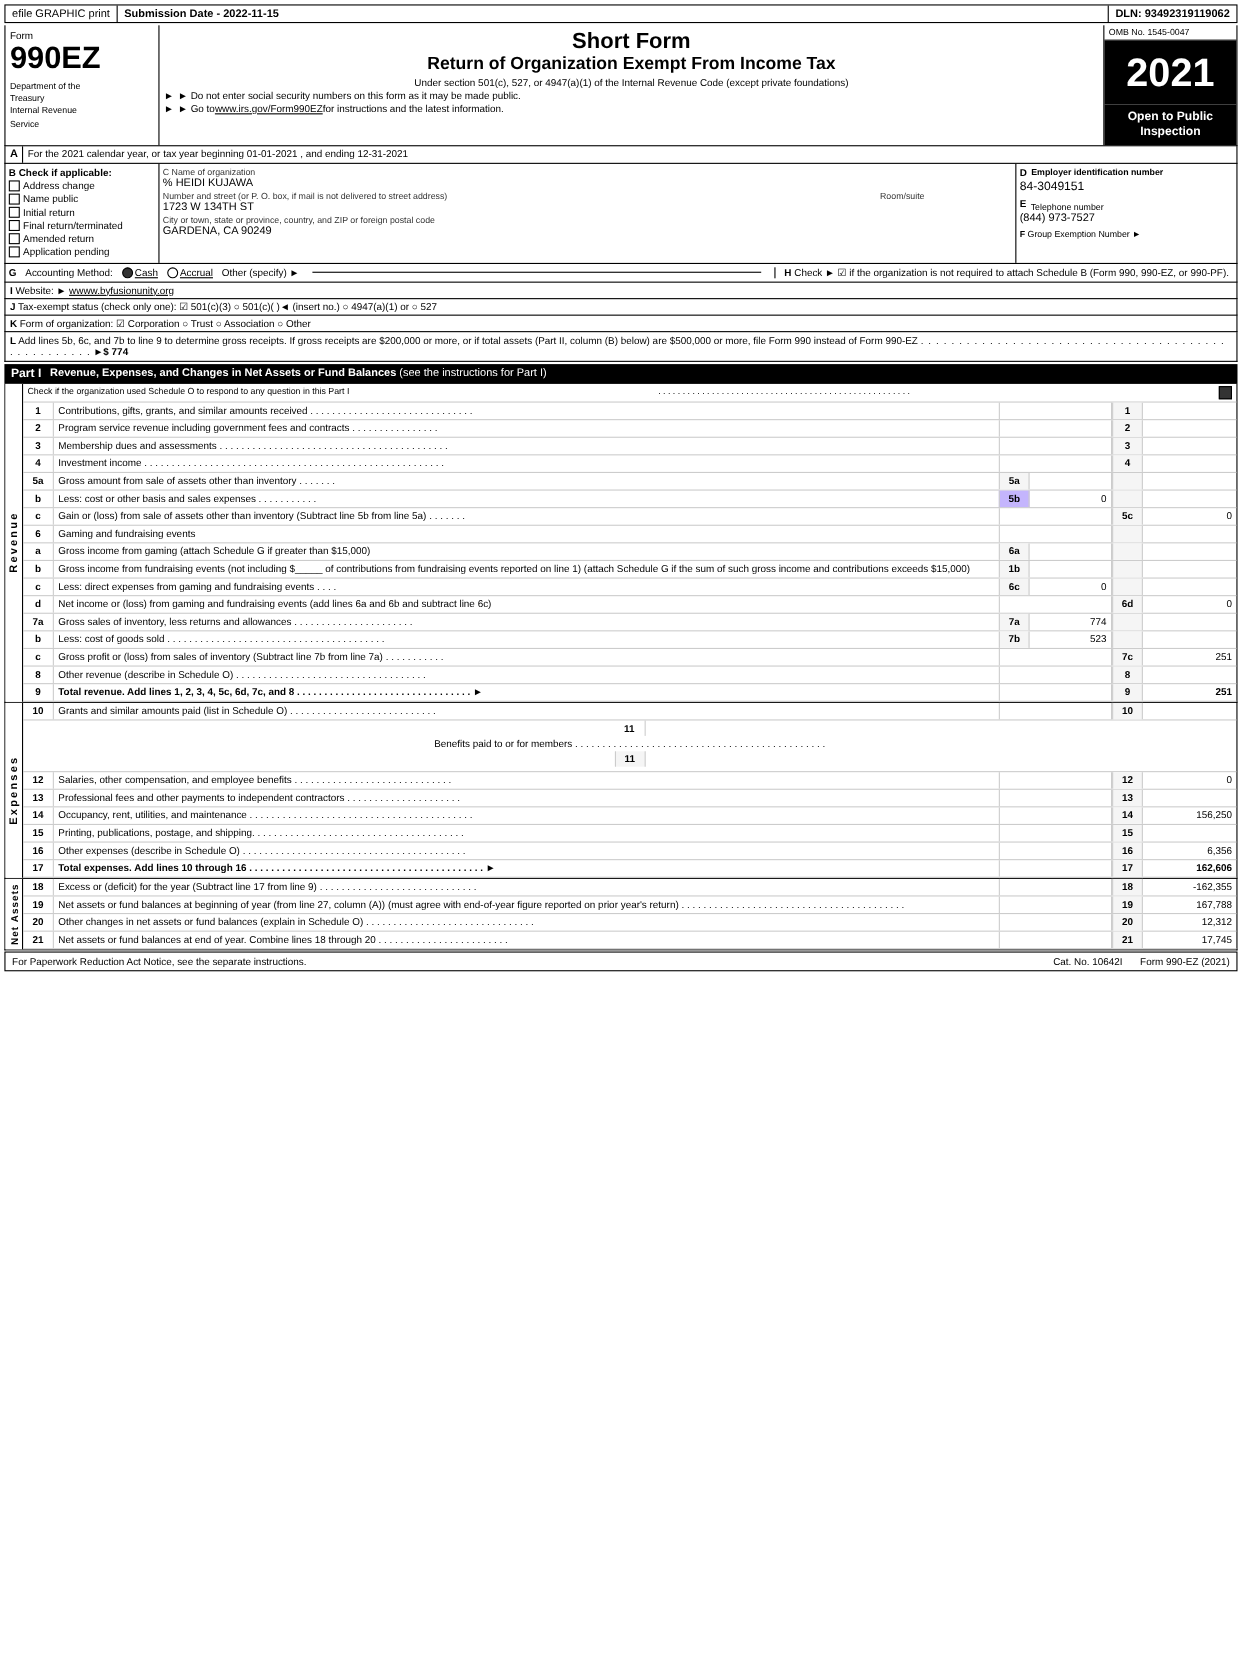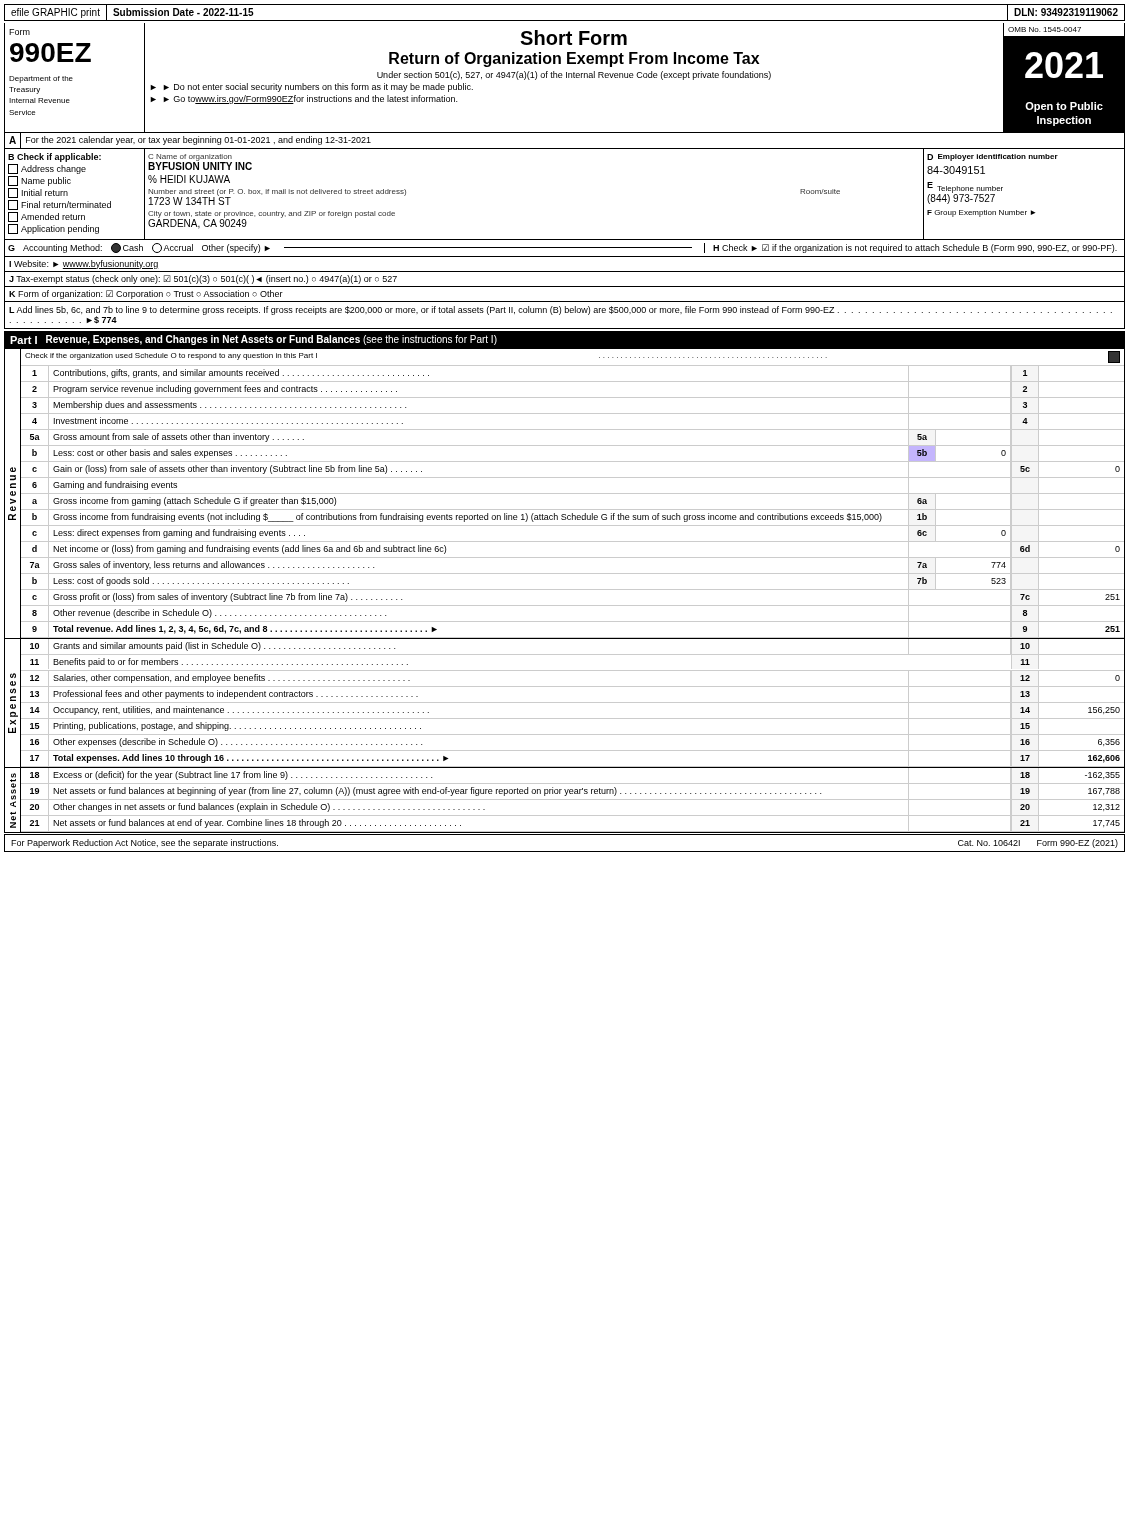--- a/index.html
+++ b/index.html
@@ -57,21 +57,21 @@
     
     .ein-col { width: 200px; padding: 3px; }
     .ein-title { font-size: 8px; font-weight: bold; }
     .ein-value { font-size: 11px; margin-top: 2px; }
     .phone-title { font-size: 8px; margin-top: 4px; }
     .phone-value { font-size: 10px; }
     .group-ex { font-size: 8px; margin-top: 4px; }
     
     
     .accounting-section { display: flex; border: 1px solid #000; border-top: none; align-items: center; padding: 3px; gap: 8px; }
-    .radio-item { display: flex; align-items: flex-start; font-size: 9px; gap: 2px; }
+    .radio-item { display: flex; align-items: flex-start; font-size: 9px; gap: 2px; text-decoration: underline; }
     .radio-circle { width: 10px; height: 10px; border-radius: 50%; border: 1px solid #000; display: inline-block; }
     .radio-checked { background: #333; }
     .h-check-section { flex: 1; font-size: 9px; border-left: 1px solid #000; padding-left: 8px; }
     
     
     .website-section { border: 1px solid #000; border-top: none; padding: 2px 4px; font-size: 9px; }
     
     
     .taxexempt-section { border: 1px solid #000; border-top: none; padding: 2px 4px; font-size: 9px; }
     
@@ -168,21 +168,20 @@
         <span>Amended return</span>
       </div>
       <div class="check-item">
         <span class="checkbox"></span>
         <span>Application pending</span>
       </div>
     </div>
 
     <div class="org-info-col">
       <div class="org-field-label">C Name of organization</div>
-      <div class="org-field-value">BYFUSION UNITY INC</div>
       <div class="contact-name">% HEIDI KUJAWA</div>
       <div class="address-section">
         <div class="address-part">
           <div class="org-field-label">Number and street (or P. O. box, if mail is not delivered to street address)</div>
           <div>1723 W 134TH ST</div>
         </div>
         <div class="room-part">
           <div class="org-field-label">Room/suite</div>
           <div></div>
         </div>
@@ -412,21 +411,21 @@
     </div>
     <div style="flex:1;">
       <div id="expense-rows">
           <div style="display: flex; align-items: stretch; border-bottom: 1px solid rgb(204, 204, 204); min-height: 16px; font-size: 9px;">
             <div style="width: 28px; text-align: center; font-weight: bold; border-right: 1px solid rgb(204, 204, 204); padding: 2px; display: flex; align-items: center; justify-content: center;">10</div>
             <div style="flex: 1 1 0%; padding: 2px 4px; display: flex; align-items: center;">Grants and similar amounts paid (list in Schedule O) . . . . . . . . . . . . . . . . . . . . . . . . . . .</div>
             <div style="width: 103px; border-left: 1px solid rgb(204, 204, 204); border-right: 1px solid rgb(204, 204, 204);"></div>
             <div style="width: 28px; text-align: center; font-weight: bold; border-left: 1px solid rgb(204, 204, 204); border-right: 1px solid rgb(204, 204, 204); padding: 2px; display: flex; align-items: center; justify-content: center; background: rgb(245, 245, 245);">10</div>
             <div style="width: 85px; text-align: right; padding: 2px 4px; display: flex; align-items: center; justify-content: flex-end;"></div>
           </div>
-          <div style="display: flex; align-items: center; border-bottom: 1px solid rgb(204, 204, 204); min-height: 16px; font-size: 9px;">
+          <div style="display: flex; align-items: center; border-bottom: 1px solid rgb(204, 204, 204); min-height: 16px; font-size: 9px; flex-direction: column;">
             <div style="width: 28px; text-align: center; font-weight: bold; border-right: 1px solid rgb(204, 204, 204); padding: 2px; display: flex; align-items: center; justify-content: center;">11</div>
             <div style="flex: 1 1 0%; padding: 2px 4px; display: flex; align-items: center;">Benefits paid to or for members . . . . . . . . . . . . . . . . . . . . . . . . . . . . . . . . . . . . . . . . . . . . . .</div>
             <div style="width: 103px; border-left: 1px solid rgb(204, 204, 204); border-right: 1px solid rgb(204, 204, 204);"></div>
             <div style="width: 28px; text-align: center; font-weight: bold; border-left: 1px solid rgb(204, 204, 204); border-right: 1px solid rgb(204, 204, 204); padding: 2px; display: flex; align-items: center; justify-content: center; background: rgb(245, 245, 245);">11</div>
             <div style="width: 85px; text-align: right; padding: 2px 4px; display: flex; align-items: center; justify-content: flex-end;"></div>
           </div>
           <div style="display: flex; align-items: stretch; border-bottom: 1px solid rgb(204, 204, 204); min-height: 16px; font-size: 9px;">
             <div style="width: 28px; text-align: center; font-weight: bold; border-right: 1px solid rgb(204, 204, 204); padding: 2px; display: flex; align-items: center; justify-content: center;">12</div>
             <div style="flex: 1 1 0%; padding: 2px 4px; display: flex; align-items: center;">Salaries, other compensation, and employee benefits . . . . . . . . . . . . . . . . . . . . . . . . . . . . .</div>
             <div style="width: 103px; border-left: 1px solid rgb(204, 204, 204); border-right: 1px solid rgb(204, 204, 204);"></div>

